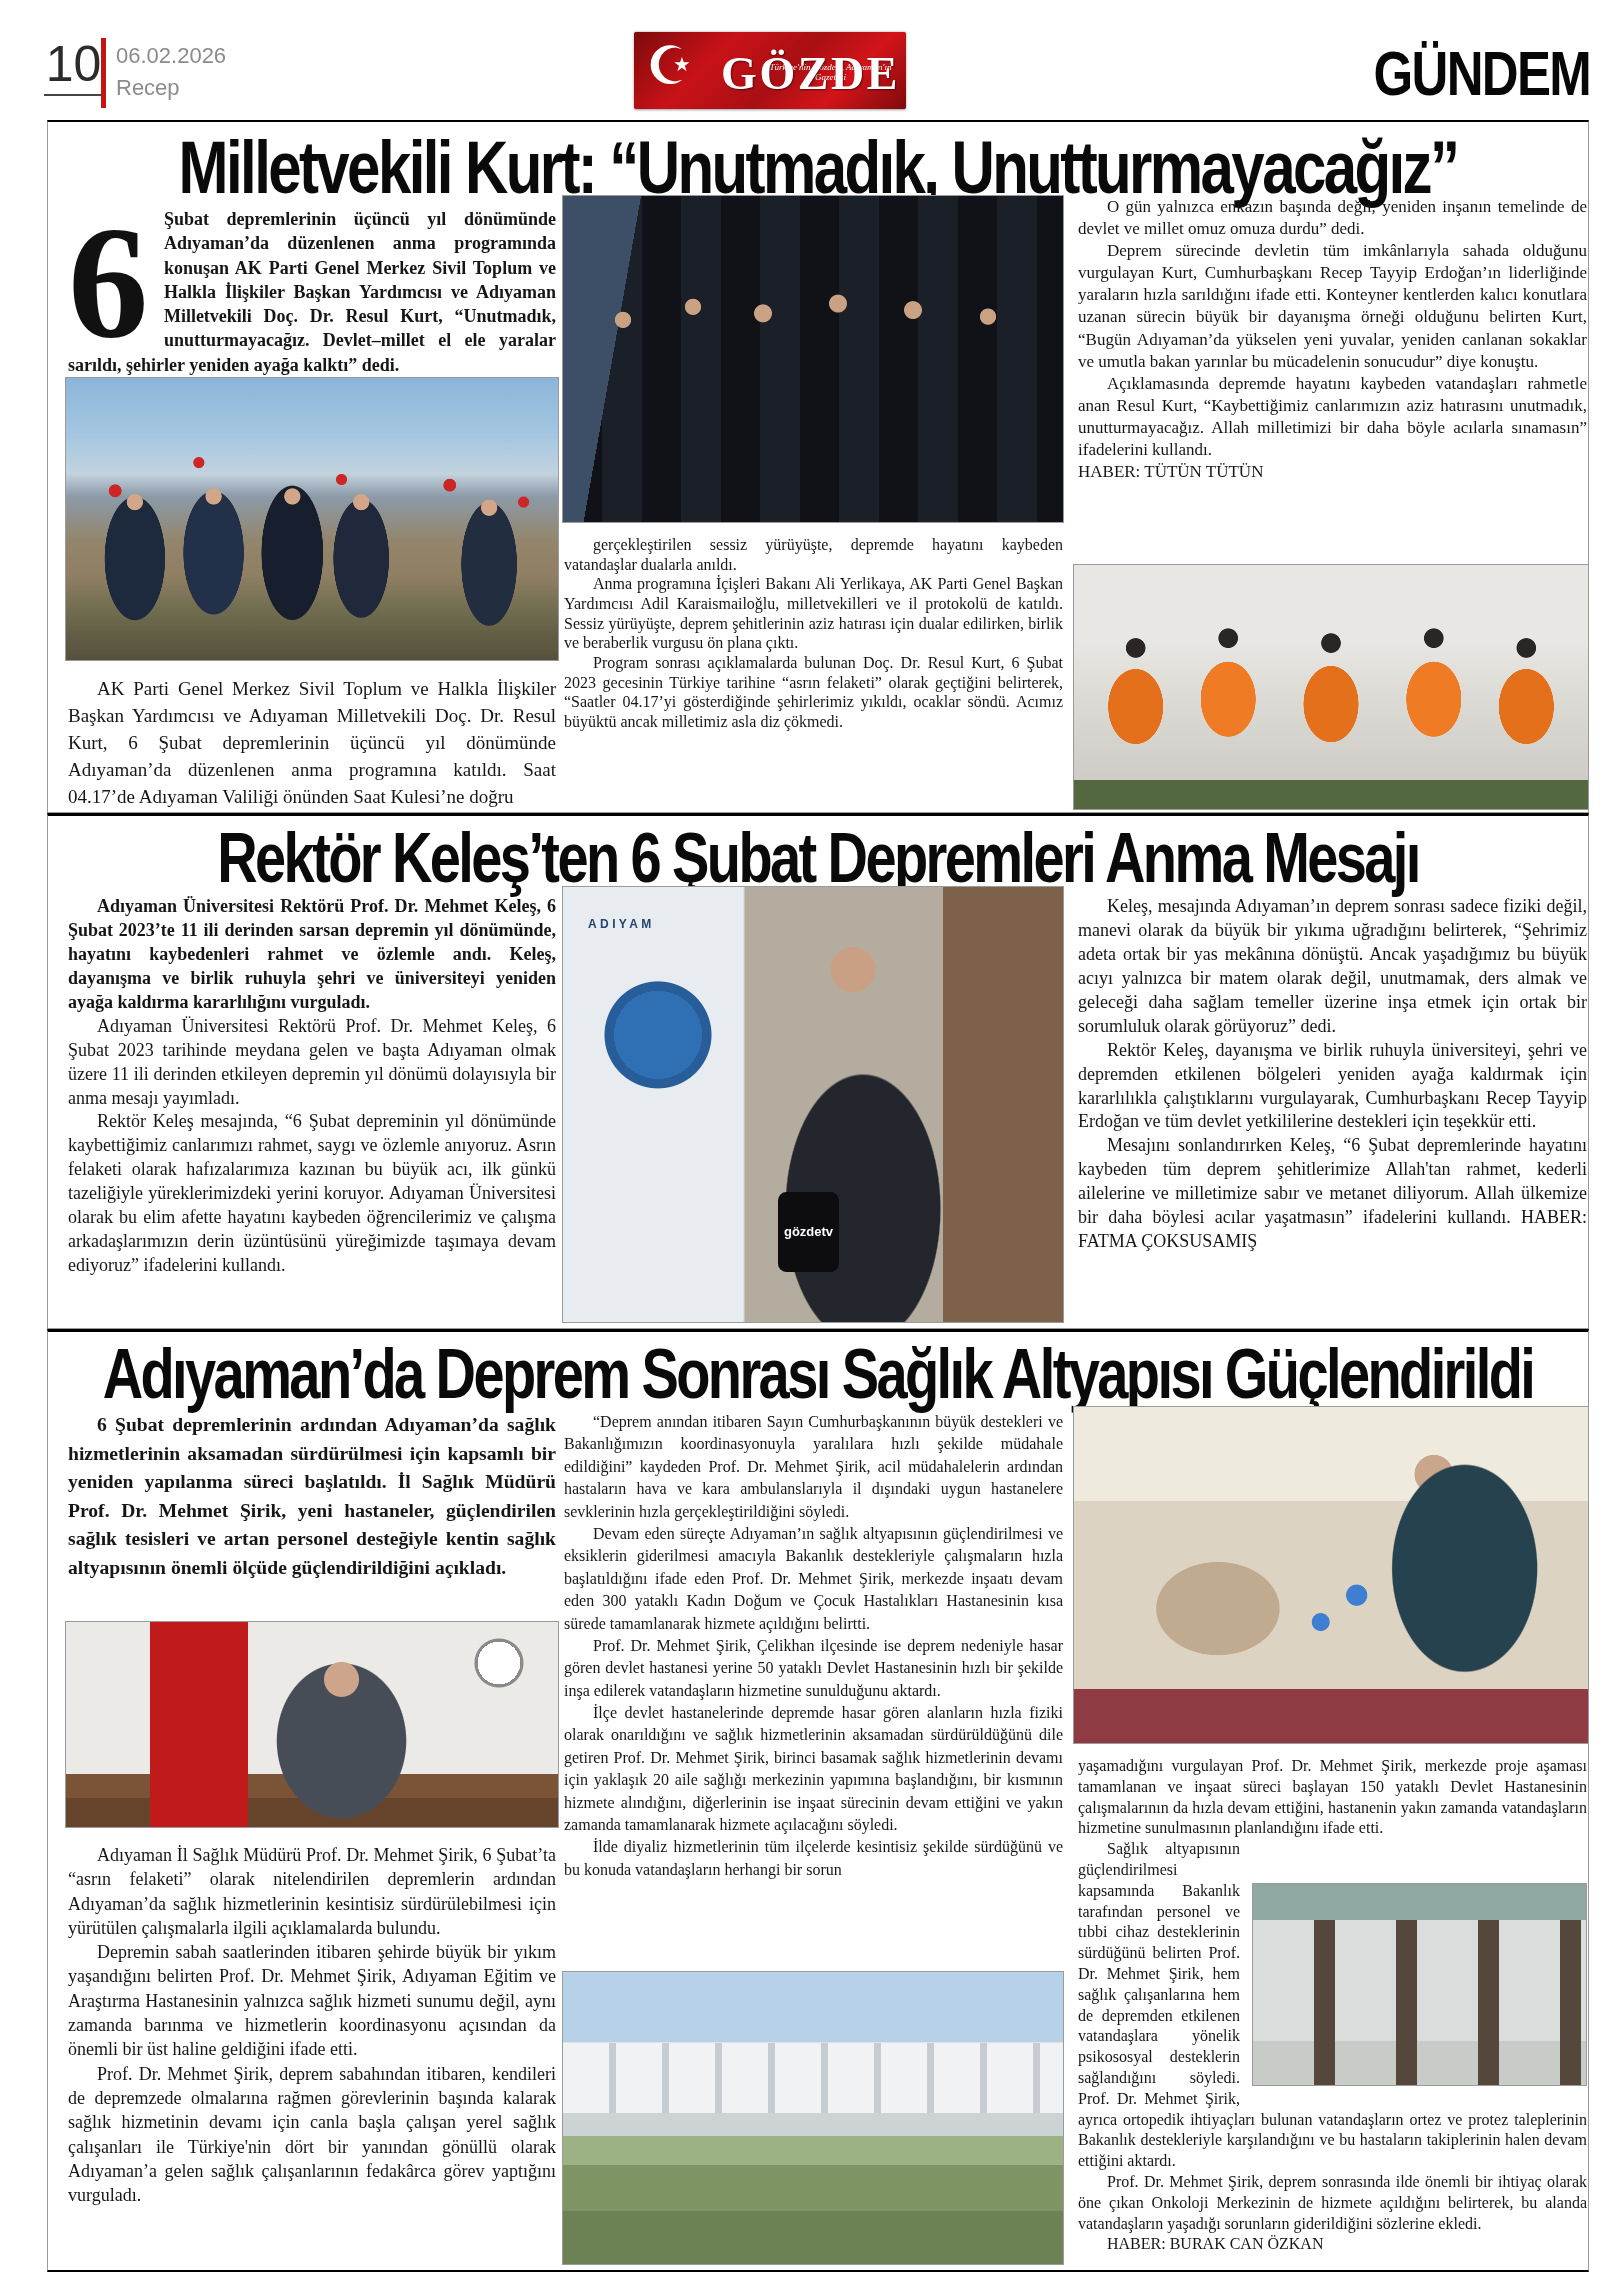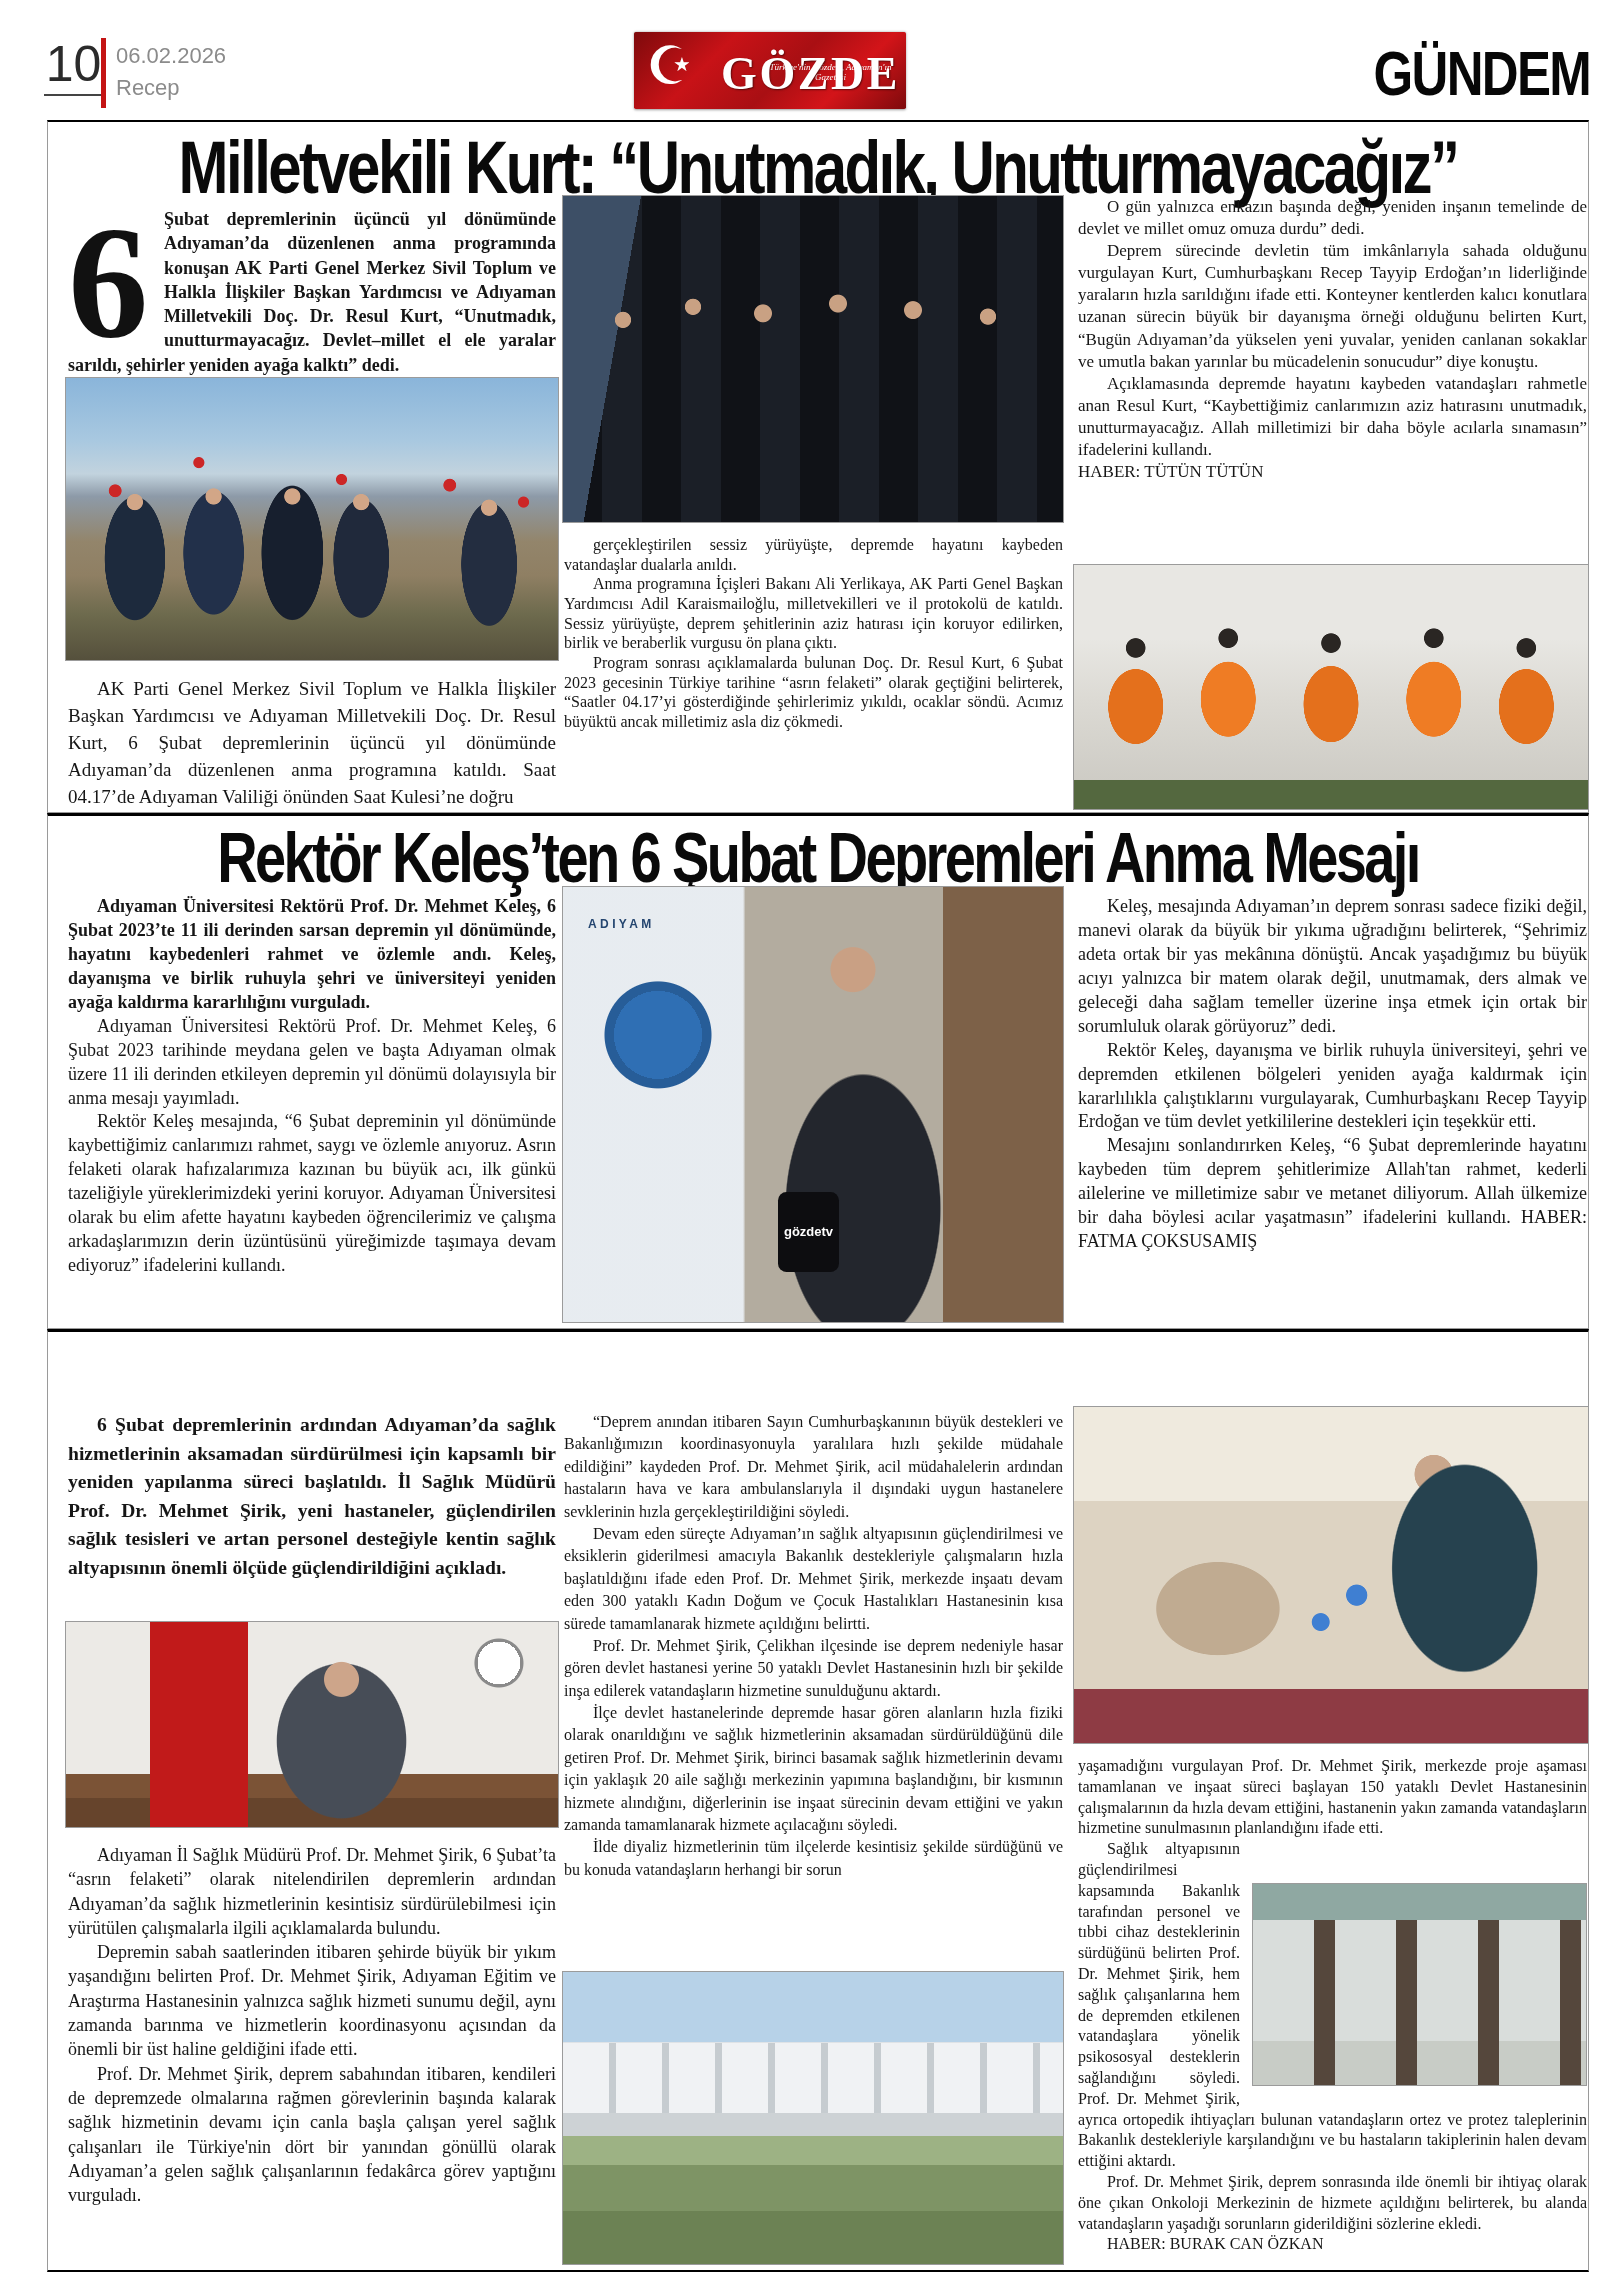--- a/index.html
+++ b/index.html
@@ -209,21 +209,21 @@
   <div class="abs ph ph1" style="left:65px; top:377px; width:494px; height:284px;"></div>
 
   <div class="abs txt caption" style="left:68px; top:676px; width:488px;">
     <p class="ind">AK Parti Genel Merkez Sivil Toplum ve Halkla İlişkiler Başkan Yardımcısı ve Adıyaman Milletvekili Doç. Dr. Resul Kurt, 6 Şubat depremlerinin üçüncü yıl dönümünde Adıyaman’da düzenlenen anma programına katıldı. Saat 04.17’de Adıyaman Valiliği önünden Saat Kulesi’ne doğru</p>
   </div>
 
   <div class="abs ph ph2" style="left:562px; top:195px; width:502px; height:328px;"></div>
 
   <div class="abs txt t19" style="left:564px; top:535px; width:499px;">
     <p class="ind">gerçekleştirilen sessiz yürüyüşte, depremde hayatını kaybeden vatandaşlar dualarla anıldı.</p>
-    <p class="ind">Anma programına İçişleri Bakanı Ali Yerlikaya, AK Parti Genel Başkan Yardımcısı Adil Karaismailoğlu, milletvekilleri ve il protokolü de katıldı. Sessiz yürüyüşte, deprem şehitlerinin aziz hatırası için koruyor edilirken, birlik ve beraberlik vurgusu ön plana çıktı.</p>
+    <p class="ind">Anma programına İçişleri Bakanı Ali Yerlikaya, AK Parti Genel Başkan Yardımcısı Adil Karaismailoğlu, milletvekilleri ve il protokolü de katıldı. Sessiz yürüyüşte, deprem şehitlerinin aziz hatırası için dualar edilirken, birlik ve beraberlik vurgusu ön plana çıktı.</p>
     <p class="ind">Program sonrası açıklamalarda bulunan Doç. Dr. Resul Kurt, 6 Şubat 2023 gecesinin Türkiye tarihine “asrın felaketi” olarak geçtiğini belirterek, “Saatler 04.17’yi gösterdiğinde şehirlerimiz yıkıldı, ocaklar söndü. Acımız büyüktü ancak milletimiz asla diz çökmedi.</p>
   </div>
 
   <div class="abs txt t20" style="left:1078px; top:196px; width:509px;">
     <p class="ind">O gün yalnızca enkazın başında değil, yeniden inşanın temelinde de devlet ve millet omuz omuza durdu” dedi.</p>
     <p class="ind">Deprem sürecinde devletin tüm imkânlarıyla sahada olduğunu vurgulayan Kurt, Cumhurbaşkanı Recep Tayyip Erdoğan’ın liderliğinde yaraların hızla sarıldığını ifade etti. Konteyner kentlerden kalıcı konutlara uzanan sürecin büyük bir dayanışma örneği olduğunu belirten Kurt, “Bugün Adıyaman’da yükselen yeni yuvalar, yeniden canlanan sokaklar ve umutla bakan yarınlar bu mücadelenin sonucudur” diye konuştu.</p>
     <p class="ind">Açıklamasında depremde hayatını kaybeden vatandaşları rahmetle anan Resul Kurt, “Kaybettiğimiz canlarımızın aziz hatırasını unutmadık, unutturmayacağız. Allah milletimizi bir daha böyle acılarla sınamasın” ifadelerini kullandı.</p>
     <p class="byline">HABER: TÜTÜN TÜTÜN</p>
   </div>
 
@@ -243,20 +243,23 @@
     <span class="flaglabel">ADIYAM</span>
     <span class="mic">gözdetv</span>
   </div>
 
   <div class="abs txt t21" style="left:1078px; top:895px; width:509px;">
     <p class="ind">Keleş, mesajında Adıyaman’ın deprem sonrası sadece fiziki değil, manevi olarak da büyük bir yıkıma uğradığını belirterek, “Şehrimiz adeta ortak bir yas mekânına dönüştü. Ancak yaşadığımız bu büyük acıyı yalnızca bir matem olarak değil, unutmamak, ders almak ve geleceği daha sağlam temeller üzerine inşa etmek için ortak bir sorumluluk olarak görüyoruz” dedi.</p>
     <p class="ind">Rektör Keleş, dayanışma ve birlik ruhuyla üniversiteyi, şehri ve depremden etkilenen bölgeleri yeniden ayağa kaldırmak için kararlılıkla çalıştıklarını vurgulayarak, Cumhurbaşkanı Recep Tayyip Erdoğan ve tüm devlet yetkililerine destekleri için teşekkür etti.</p>
     <p class="ind">Mesajını sonlandırırken Keleş, “6 Şubat depremlerinde hayatını kaybeden tüm deprem şehitlerimize Allah'tan rahmet, kederli ailelerine ve milletimize sabır ve metanet diliyorum. Allah ülkemize bir daha böylesi acılar yaşatmasın” ifadelerini kullandı. HABER: FATMA ÇOKSUSAMIŞ</p>
   </div>
 
+  <div class="abs headline hl3" style="left:51px; top:1339px; width:1534px;">
+    <span class="squish">Adıyaman’da Deprem Sonrası Sağlık Altyapısı Güçlendirildi</span>
+  </div>
 
   <div class="abs txt lead3" style="left:68px; top:1411px; width:488px;">
     <p class="ind">6 Şubat depremlerinin ardından Adıyaman’da sağlık hizmetlerinin aksamadan sürdürülmesi için kapsamlı bir yeniden yapılanma süreci başlatıldı. İl Sağlık Müdürü Prof. Dr. Mehmet Şirik, yeni hastaneler, güçlendirilen sağlık tesisleri ve artan personel desteğiyle kentin sağlık altyapısının önemli ölçüde güçlendirildiğini açıkladı.</p>
   </div>
 
   <div class="abs ph ph5" style="left:65px; top:1621px; width:494px; height:207px;"></div>
 
   <div class="abs txt t21" style="left:68px; top:1843px; width:488px; line-height:1.35;">
     <p class="ind">Adıyaman İl Sağlık Müdürü Prof. Dr. Mehmet Şirik, 6 Şubat’ta “asrın felaketi” olarak nitelendirilen depremlerin ardından Adıyaman’da sağlık hizmetlerinin kesintisiz sürdürülebilmesi için yürütülen çalışmalarla ilgili açıklamalarda bulundu.</p>
     <p class="ind">Depremin sabah saatlerinden itibaren şehirde büyük bir yıkım yaşandığını belirten Prof. Dr. Mehmet Şirik, Adıyaman Eğitim ve Araştırma Hastanesinin yalnızca sağlık hizmeti sunumu değil, aynı zamanda barınma ve hizmetlerin koordinasyonu açısından da önemli bir üst haline geldiğini ifade etti.</p>

